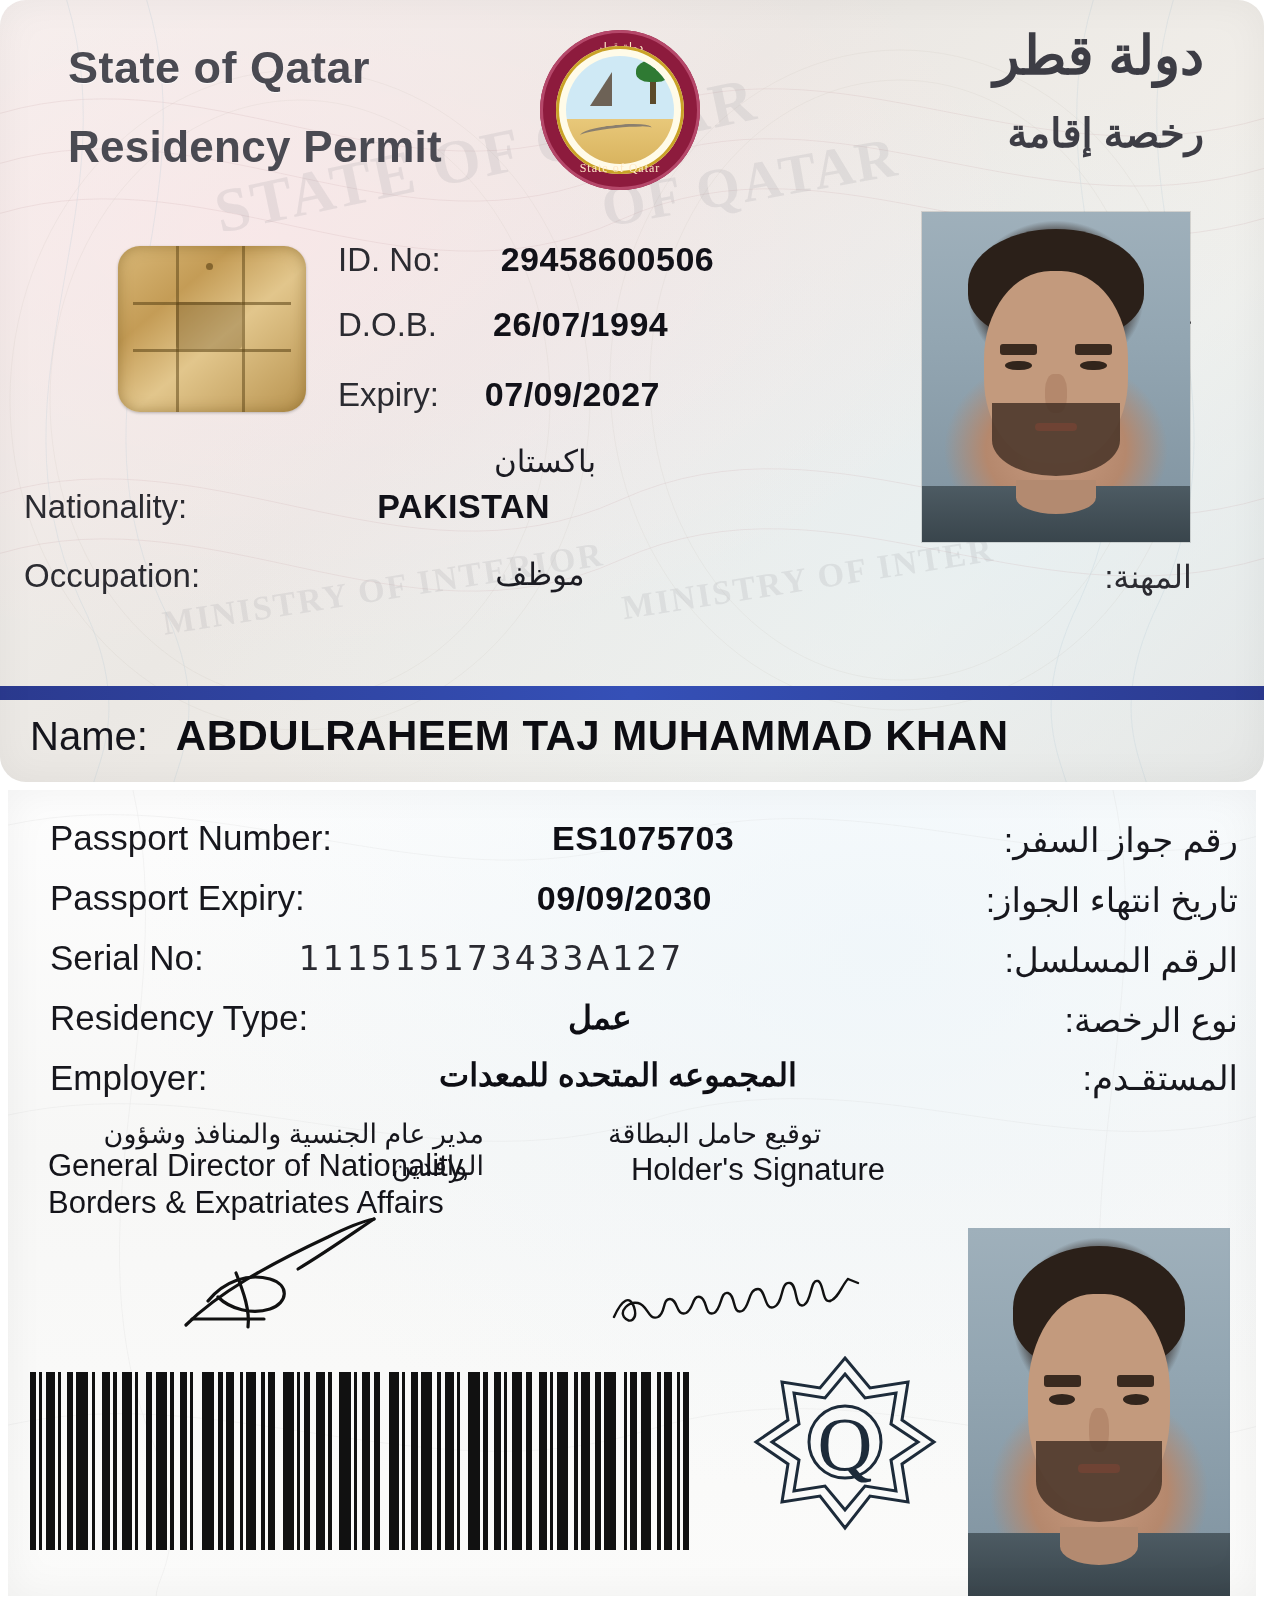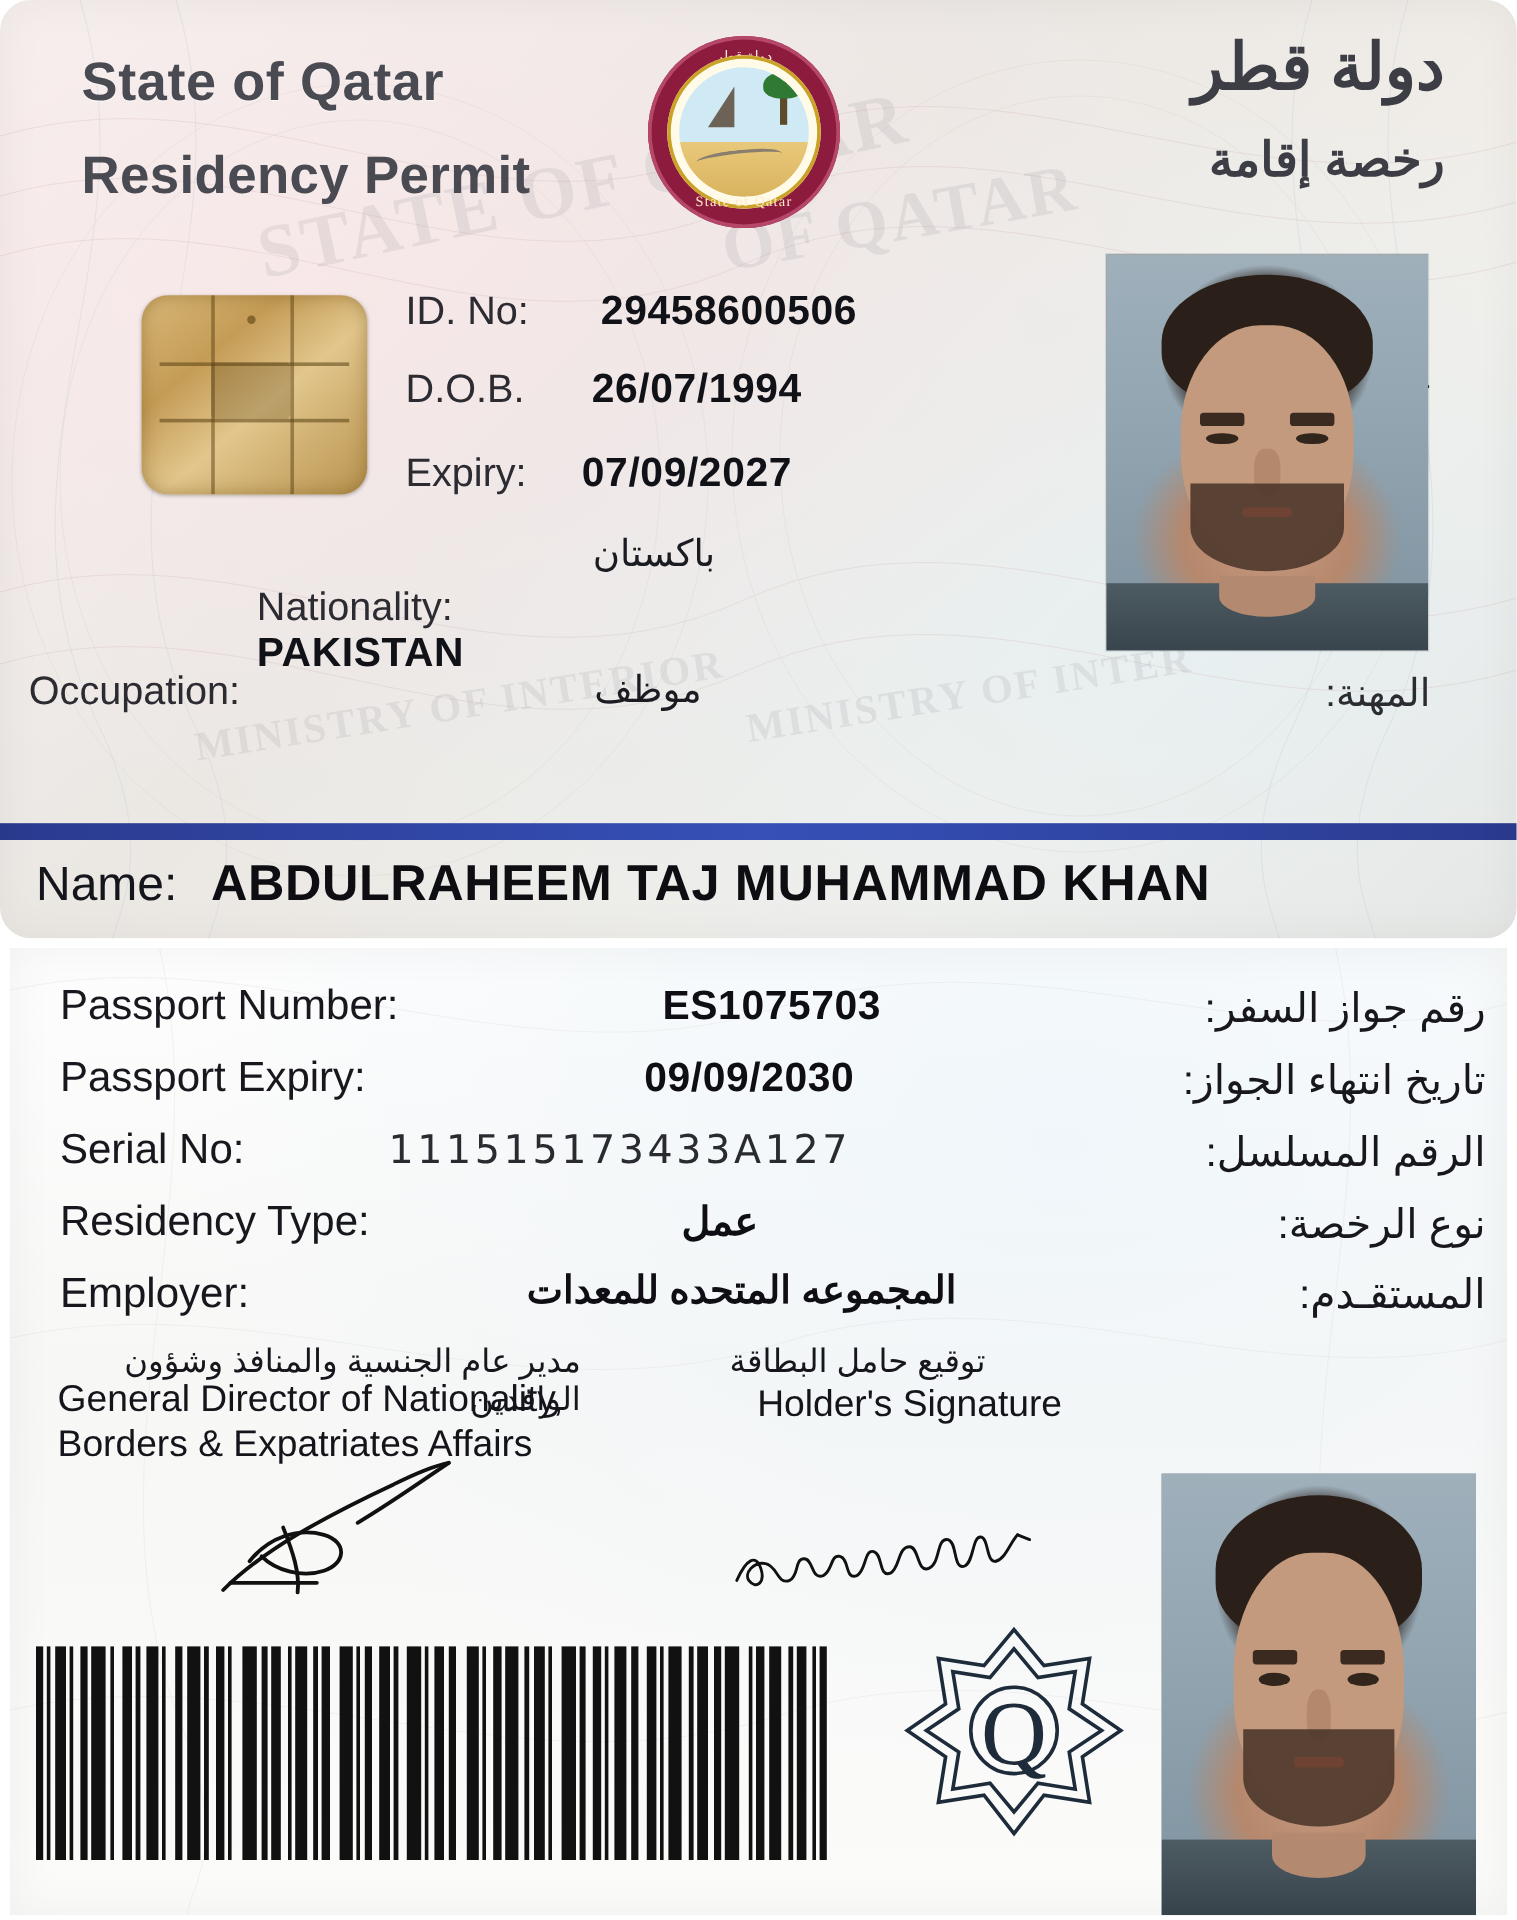--- a/index.html
+++ b/index.html
@@ -618,21 +618,21 @@
     <div class="lbl-ar" style="right:72px; top:307px; width:320px;">تاريخ الميلاد:</div>
 
     <div class="frow" style="left:338px; top:375px;">
       <span class="lbl-en">Expiry:</span>
       <span class="val-en" style="margin-left:46px;">07/09/2027</span>
     </div>
     <div class="lbl-ar" style="right:72px; top:377px; width:300px;">الصلاحية:</div>
 
     <div class="val-ar" style="left:400px; top:443px; width:290px;">باكستان</div>
     <div class="lbl-ar" style="right:72px; top:440px; width:300px;">الجنسية:</div>
-    <div class="frow" style="left:24px; top:487px;flex-direction:column;">
+    <div class="frow" style="left:24px; top:487px;">
       <span class="lbl-en">Nationality:</span>
       <span class="val-en" style="margin-left:190px;">PAKISTAN</span>
     </div>
 
     <div class="frow" style="left:24px; top:557px;">
       <span class="lbl-en">Occupation:</span>
     </div>
     <div class="val-ar" style="left:420px; top:556px; width:240px;">موظف</div>
     <div class="lbl-ar" style="right:72px; top:558px; width:260px;">المهنة:</div>
 
@@ -682,21 +682,21 @@
   <div class="b-lbl-ar" style="right:18px; top:30px; width:350px;">رقم جواز السفر:</div>
 
   <div class="brow" style="left:42px; top:88px;">
     <span class="b-lbl">Passport Expiry:</span>
     <span class="b-val" style="margin-left:232px;">09/09/2030</span>
   </div>
   <div class="b-lbl-ar" style="right:18px; top:90px; width:440px;">تاريخ انتهاء الجواز:</div>
 
   <div class="brow" style="left:42px; top:148px;">
     <span class="b-lbl">Serial No:</span>
-    <span class="b-val-serial" style="margin-left:120px;">111515173433A127</span>
+    <span class="b-val-serial" style="margin-left:95px;">111515173433A127</span>
   </div>
   <div class="b-lbl-ar" style="right:18px; top:150px; width:380px;">الرقم المسلسل:</div>
 
   <div class="brow" style="left:42px; top:208px;">
     <span class="b-lbl">Residency Type:</span>
   </div>
   <div class="b-val-ar" style="left:560px; top:208px; width:180px; text-align:left;">عمل</div>
   <div class="b-lbl-ar" style="right:18px; top:210px; width:350px;">نوع الرخصة:</div>
 
   <div class="brow" style="left:42px; top:268px;">

